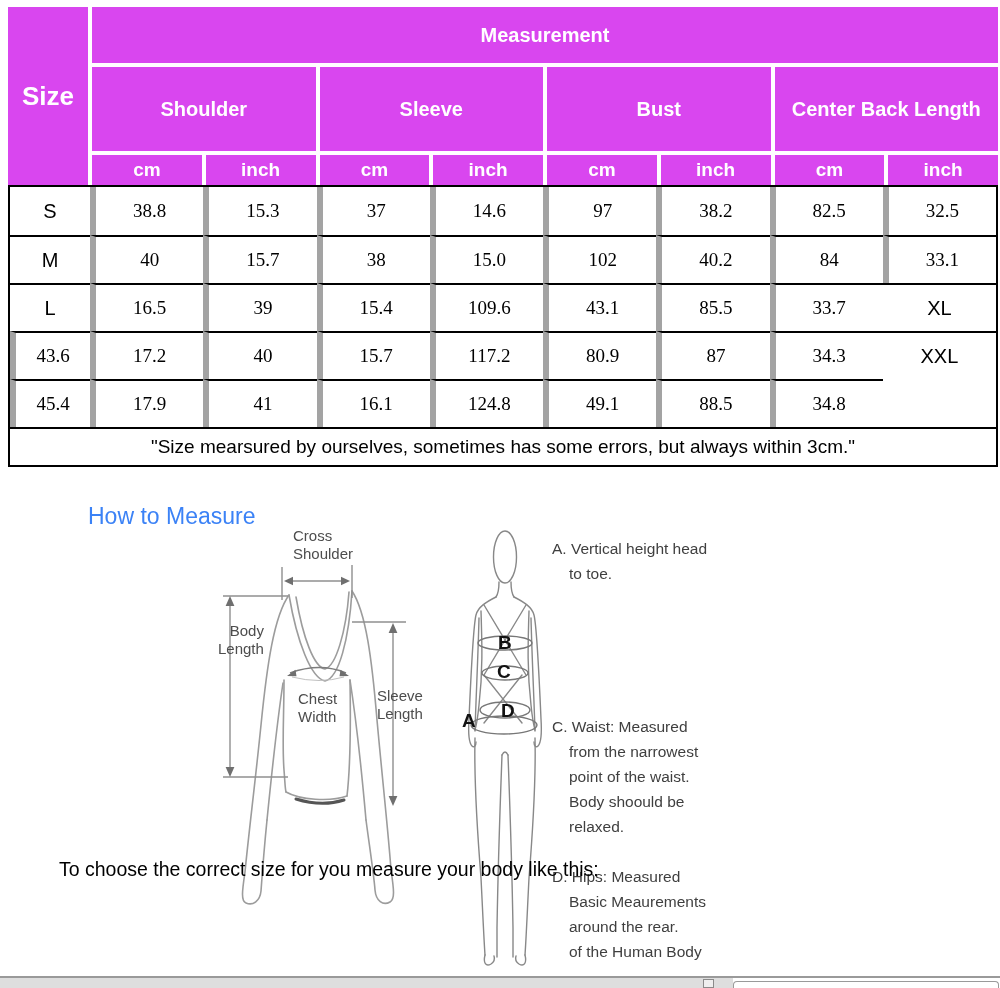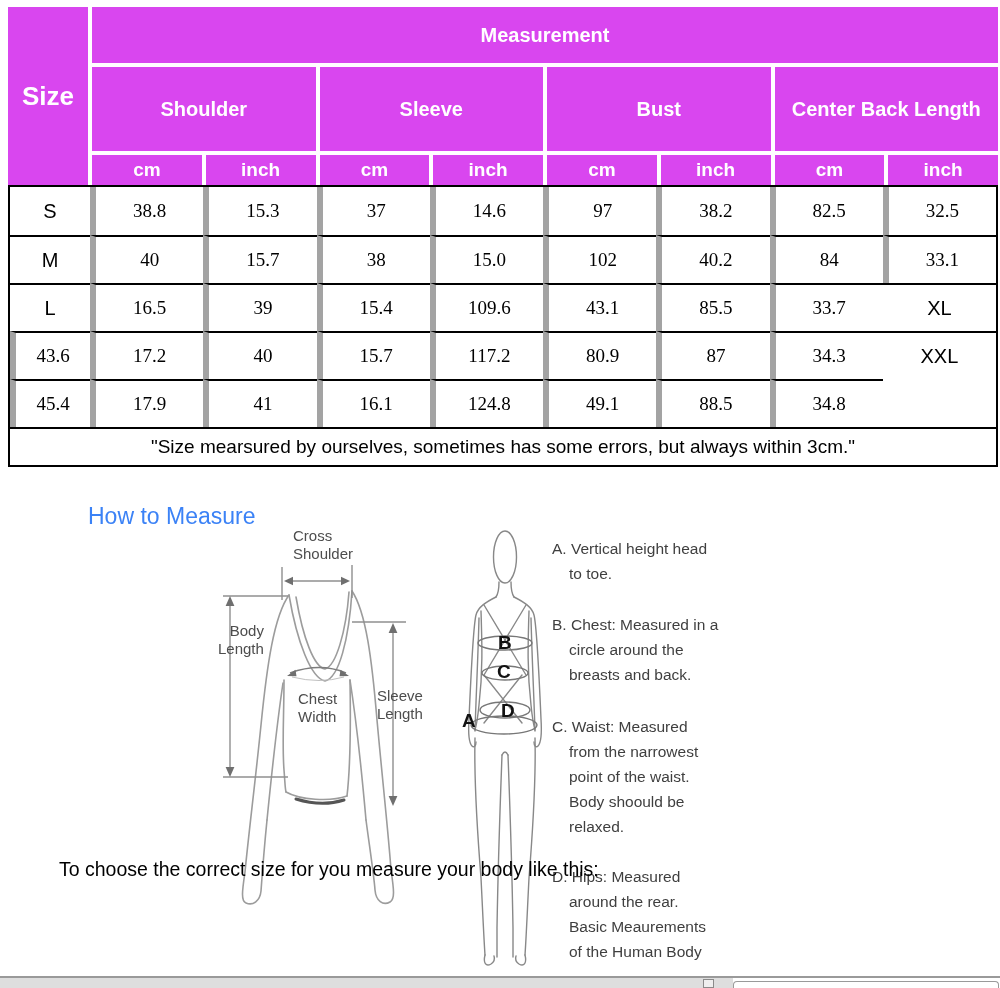--- a/index.html
+++ b/index.html
@@ -261,36 +261,31 @@
 
   <div class="fig-letter ltr-a">A</div>
   <div class="fig-letter ltr-b">B</div>
   <div class="fig-letter ltr-c">C</div>
   <div class="fig-letter ltr-d">D</div>
 
   <div class="instr instr-a">
     <div>A. Vertical height head</div>
     <div class="cont">to toe.</div>
   </div>
-  <div class="instr instr-b">
-    <div>B. Chest: Measured in a</div>
-    <div class="cont">circle around the</div>
-    <div class="cont">breasts and back.</div>
-  </div>
   <div class="instr instr-c">
     <div>C. Waist: Measured</div>
     <div class="cont">from the narrowest</div>
     <div class="cont">point of the waist.</div>
     <div class="cont">Body shoould be</div>
     <div class="cont">relaxed.</div>
   </div>
   <div class="instr instr-d">
     <div>D. Hips: Measured</div>
+    <div class="cont">Basic Meaurements</div>
     <div class="cont">around the rear.</div>
-    <div class="cont">Basic Meaurements</div>
     <div class="cont">of the Human Body</div>
   </div>
 
   <div class="foot-text">To choose the correct size for you measure your body like this:</div>
 
   <div class="strip-line"></div>
   <div class="strip-fill"></div>
   <div class="strip-box"></div>
   <div class="strip-input"></div>
 

